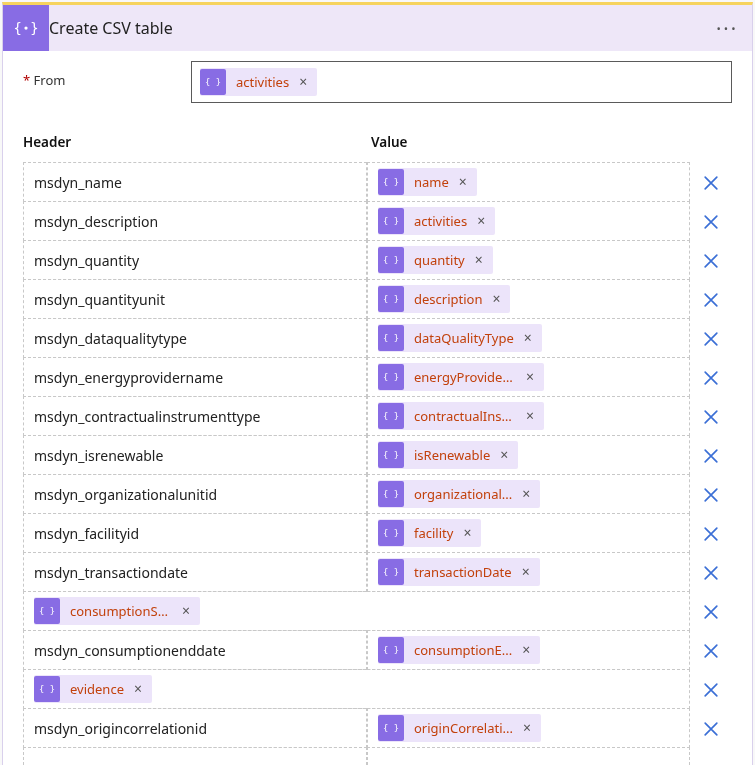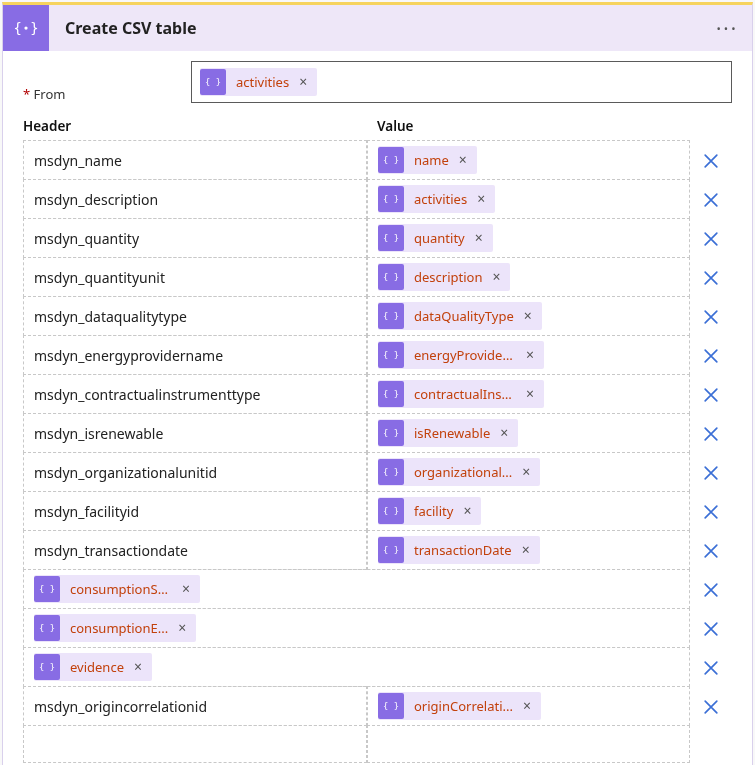--- a/index.html
+++ b/index.html
@@ -28,36 +28,35 @@
     height: 46px;
     background: #886ce4;
     display: flex;
     align-items: center;
     justify-content: center;
     flex: none;
   }
   .card-header .icon-box svg { width: 26px; height: 26px; }
   .card-header .title {
     flex: 1;
-    padding-left: 16px;
+    padding-left: 0;
     font-size: 16px;
     color: #222;
-    font-weight: bold;
   }
   .card-header .more {
     font-size: 20px;
     color: #555;
     letter-spacing: 2px;
     cursor: pointer;
   }
   .card-body { padding: 10px 20px 20px 20px; }
   .from-row {
     display: flex;
-    align-items: flex-end;
-    margin-bottom: 14px;
+    align-items: flex-start;
+    margin-bottom: 30px;
   }
   .from-label {
     width: 168px;
     font-size: 13px;
     color: #333;
     padding-top: 10px;
   }
   .from-label .req { color: #b10000; }
   .from-field {
     flex: 1;
@@ -96,22 +95,22 @@
   }
   .token .tk-x {
     padding: 0 10px 0 2px;
     color: #555;
     font-size: 14px;
     cursor: pointer;
     line-height: 1;
   }
   .col-h-row {
     display: flex;
-    gap: 10px;
-    margin-bottom: 2px;
+    gap: 4px;
+    margin-bottom: 8px;
   }
   .hdr {
     font-weight: 600;
     font-size: 13.5px;
     color: #111;
     padding-bottom: 4px;
   }
   .col-header { width: 344px; }
   .col-value { flex: 1; }
   .row {
@@ -429,20 +428,23 @@
               <span class="tk-x">×</span>
             </span>
           </div>
           <div class="del">
             <svg viewBox="0 0 24 24">
               <path d="M5 5 L19 19 M19 5 L5 19" stroke="#3b6fd6" stroke-width="2" fill="none" stroke-linecap="round"></path>
             </svg>
           </div>
         </div>
         <div class="row">
+          <div class="cell cell-header">
+            <span>msdyn_consumptionenddate</span>
+          </div>
           <div class="cell cell-value">
             <span class="token">
               <span class="tk-icon">
                 <svg viewBox="0 0 20 20">
                   <text x="10" y="14" text-anchor="middle" font-size="11" fill="#fff" font-family="Consolas,monospace">{ }</text>
                 </svg>
               </span>
               <span class="tk-label">consumptionE...</span>
               <span class="tk-x">×</span>
             </span>

